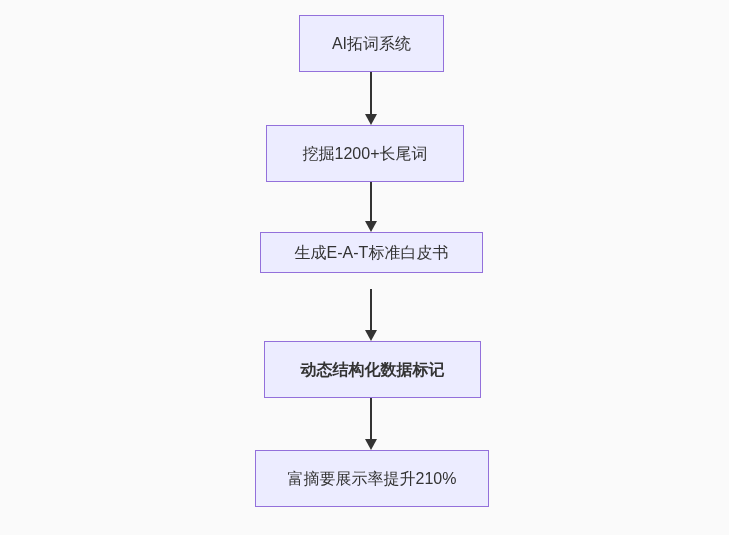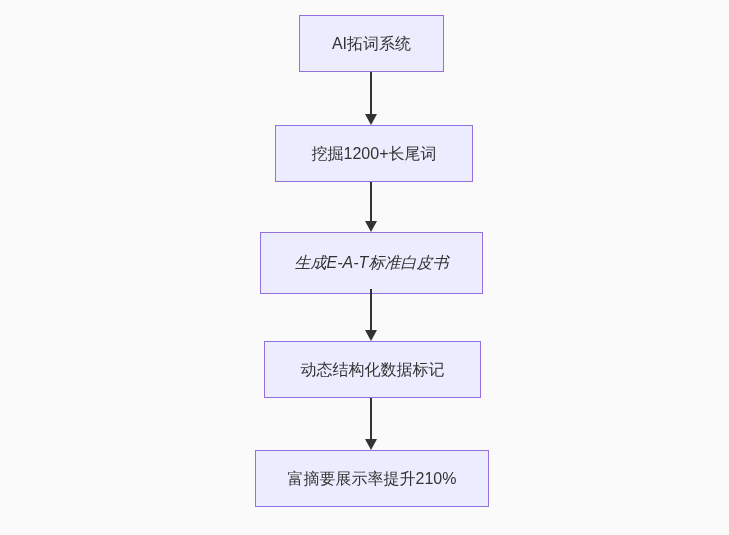--- a/index.html
+++ b/index.html
@@ -33,23 +33,23 @@
     border: 1px solid var(--node-border);
     color: var(--node-text);
     font-size: 16px;
     line-height: 1.2;
     display: flex;
     align-items: center;
     justify-content: center;
     text-align: center;
   }
   .node-1 { left: 299px; top: 15px;  width: 145px; height: 57px; }
-  .node-2 { left: 275px; top: 125px; width: 198px; height: 57px; }
-  .node-3 { left: 260px; top: 232px; width: 223px; height: 62px; font-style: italic; }
-  .node-4 { left: 264px; top: 341px; width: 217px; height: 57px; }
+  .node-2 { left: 266px; top: 125px; width: 198px; height: 57px; }
+  .node-3 { left: 260px; top: 232px; width: 223px; height: 41px; }
+  .node-4 { left: 264px; top: 341px; width: 217px; height: 57px; font-weight: bold; }
   .node-5 { left: 255px; top: 450px; width: 234px; height: 57px; text-align: right; }
 
   .edge {
     position: absolute;
     left: 364px;
     width: 14px;
   }
   .edge-1 { top: 72px;  height: 53px; }
   .edge-2 { top: 182px; height: 50px; }
   .edge-3 { top: 289px; height: 52px; }

